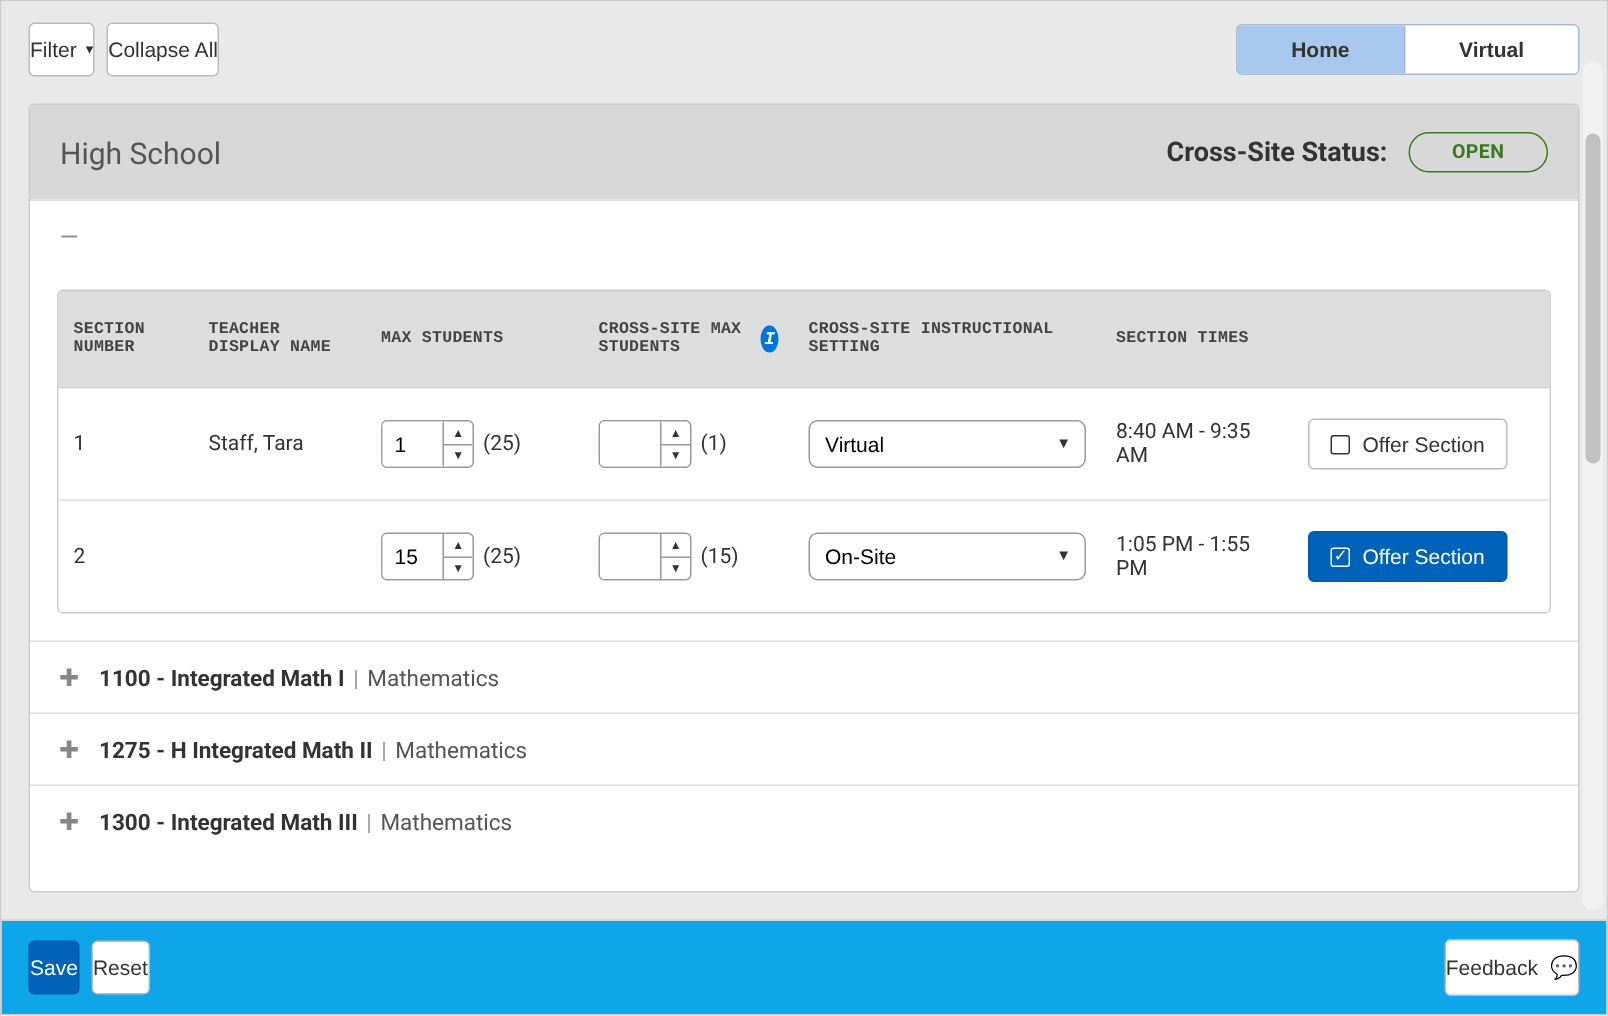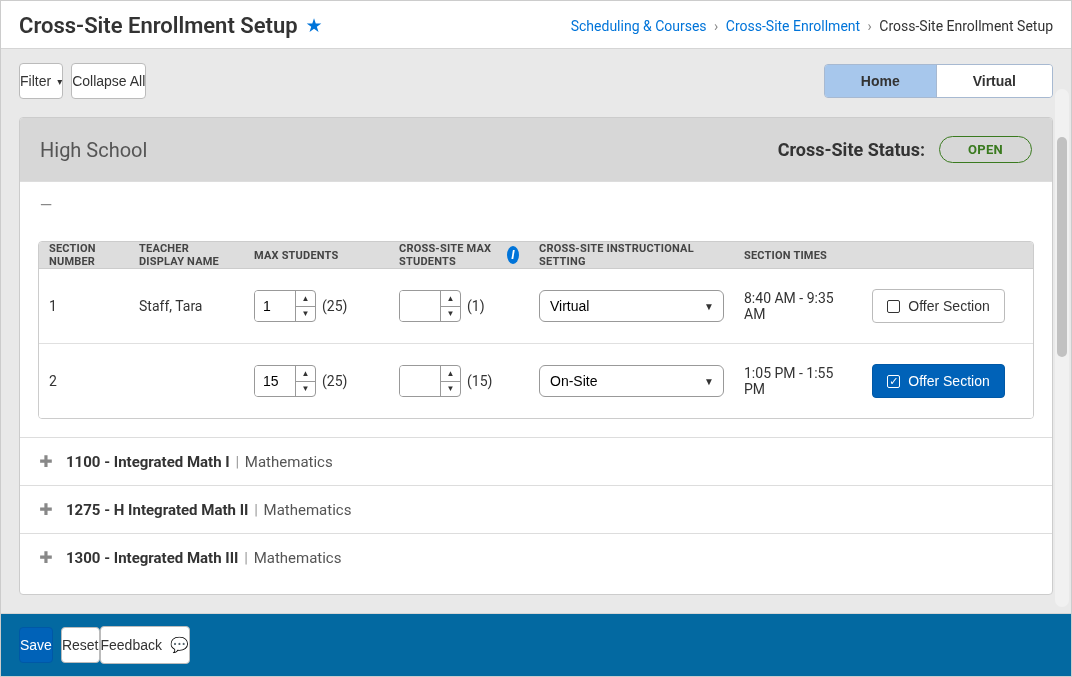--- a/index.html
+++ b/index.html
@@ -147,24 +147,25 @@
   .section-thead {
     display:flex;
     background:#ddd;
     border-bottom:1px solid #ccc;
   }
   .section-th {
     font-size:11px;
     font-weight:700;
     color:#444;
     text-transform:uppercase;
-    padding:0 10px;
+    padding:20px 10px;
     letter-spacing:0.2px;
     display:flex;
     align-items:center;
+    font-family:Liberation Mono, monospace;
   }
   .col-sec { width:90px; }
   .col-teacher { width:115px; }
   .col-max { width:145px; }
   .col-csmax { width:140px; position:relative; }
   .col-setting { width:205px; }
   .col-times { width:110px; }
   .col-offer { flex:1; }
 
   .info-icon {
@@ -300,53 +301,40 @@
     left:2px;
     right:2px;
     height:220px;
     background:#c1c1c1;
     border-radius:5px;
   }
 
   
   .footer {
     border-top:1px solid #d5d5d5;
-    background:#0369a1;
+    background:#0ea5e9;
     padding:12px 18px;
     display:flex;
-    justify-content:flex-start;
+    justify-content:space-between;
     align-items:center;
   }
   .footer-left { display:flex; gap:8px; }
   .btn-primary {
     background:#0062b8;
     color:#fff;
     border:1px solid #0058a6;
   }
   .btn-feedback { display:flex; align-items:center; gap:8px; }
   .chat-icon { font-size:15px; color:#333; }
 </style>
 </head>
 <body>
 
 <div class="app-shell">
 
-  <div class="page-header">
-    <div class="page-title-wrap">
-      <span class="page-title">Cross-Site Enrollment Setup</span>
-      <span class="star-icon">★</span>
-    </div>
-    <div class="breadcrumb">
-      <a>Scheduling &amp; Courses</a>
-      <span class="sep">›</span>
-      <a>Cross-Site Enrollment</a>
-      <span class="sep">›</span>
-      <span>Cross-Site Enrollment Setup</span>
-    </div>
-  </div>
 
   <div class="toolbar-area">
     <div class="toolbar-row">
       <div class="toolbar-left">
         <button class="btn btn-filter">
           <span>Filter</span>
           <span style="font-size:10px;">▾</span>
         </button>
         <button class="btn">Collapse All</button>
       </div>

